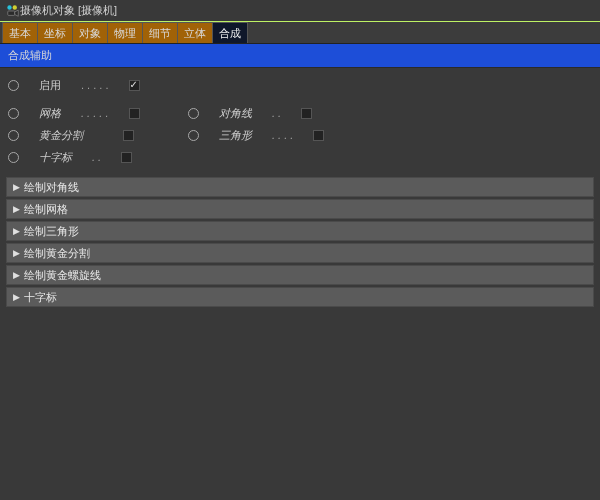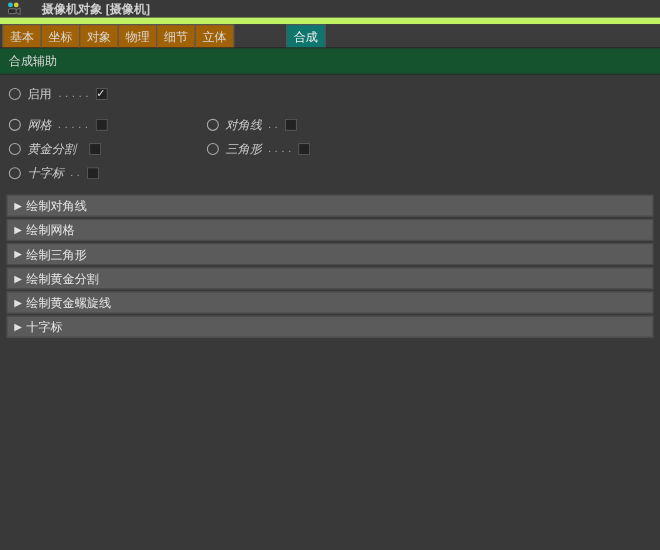--- a/index.html
+++ b/index.html
@@ -8,59 +8,57 @@
     background: #393939;
     font-family: "Microsoft YaHei", "PingFang SC", Arial, sans-serif;
     font-size: 11px;
     color: #d0d0d0;
     overflow: hidden;
   }
   .titlebar {
     display: flex; align-items: center;
     height: 22px; padding: 0 6px;
     background: #393939;
-    border-bottom: 6px solid #bef264;
-    gap: 18px;
-    font-weight: bold;
+    border-bottom: 1px solid #bef264;
+    gap: 0;
   }
   .title-icon { width: 14px; height: 14px; }
   .tabbar {
     display: flex; align-items: stretch;
     height: 22px;
     background: #3c3c3c;
     border-bottom: 1px solid #222;
     padding-left: 2px;
   }
   .tab {
     display: flex; align-items: center;
     padding: 0 6px;
     border: 1px solid #555;
     border-bottom: none;
     background: #a16207;
     color: #d8d8d8;
     margin-right: -1px;
     cursor: default;
   }
   .tab.active {
-    background: #0f766e;
+    background: #0f172a;
     color: #f0f0f0;
-    margin-left: 48px;
   }
   .section-header {
-    background: #14532d;
+    background: #1d4ed8;
     color: #d8d8d8;
     padding: 4px 8px;
     border-bottom: 1px solid #2a2a2a;
   }
   .content { padding: 6px 0 2px 0; }
   .row {
     display: flex; align-items: center;
     height: 22px;
     padding: 0 8px;
-    gap: 6px;
+    gap: 20px;
   }
   .ring {
     width: 11px; height: 11px;
     border: 1.5px solid #a8a8a8;
     border-radius: 50%;
     background: transparent;
     flex-shrink: 0;
   }
   .label {
     color: #cfcfcf;

